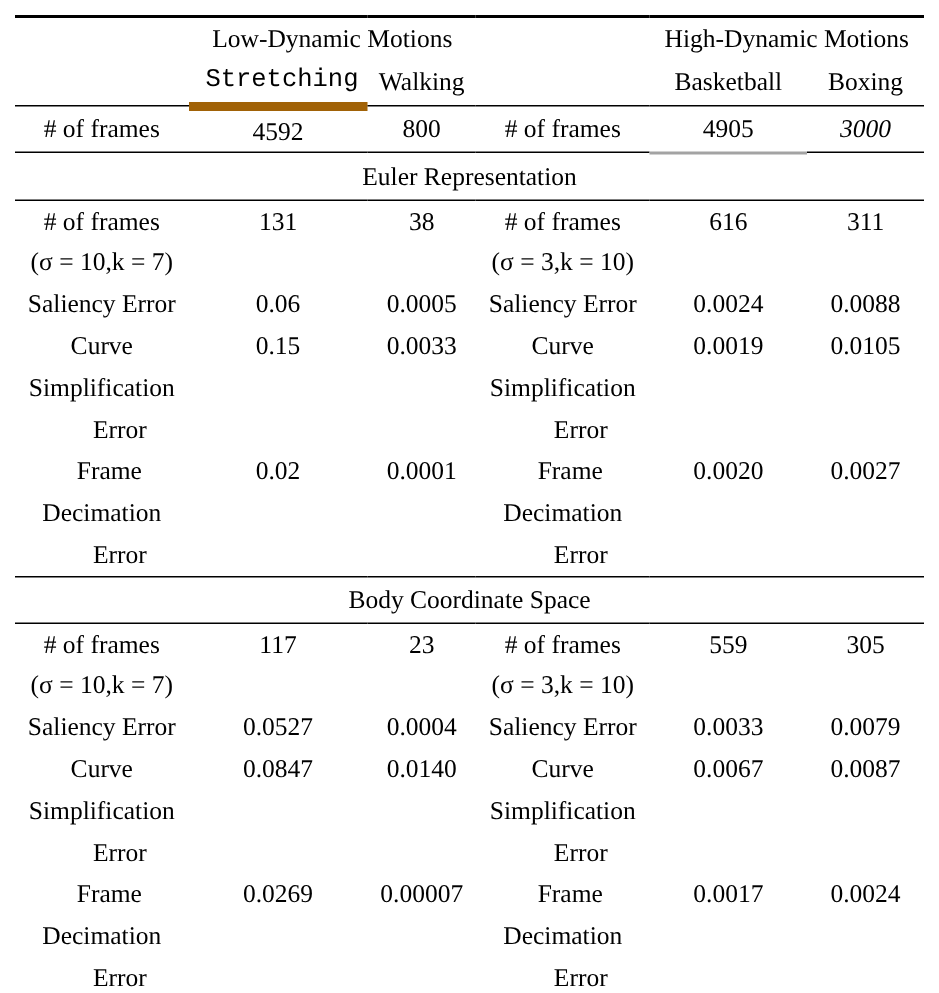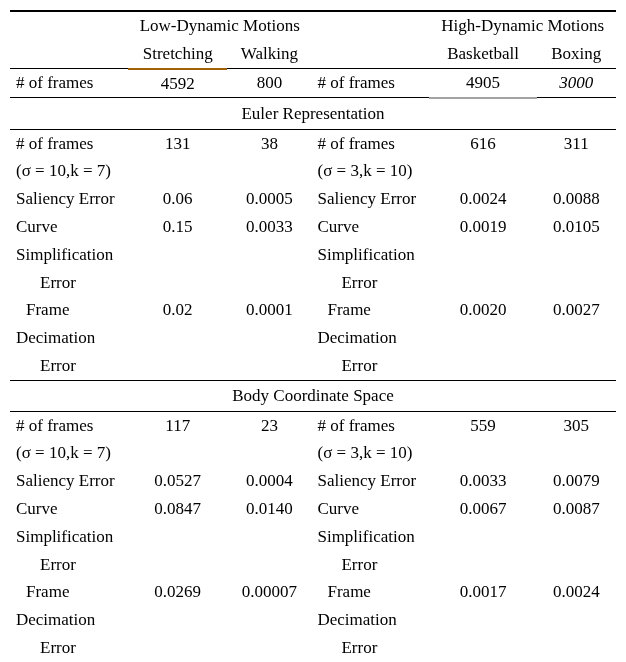--- a/index.html
+++ b/index.html
@@ -23,21 +23,21 @@
       border-collapse: collapse;
       font-size: 17px;
     }
     td, th {
       padding: 2px 6px;
       text-align: center;
       vertical-align: middle;
       line-height: 1.4;
     }
     td.left-align {
-      text-align: left;
+      text-align: center;
       font-family: Liberation Serif, serif;
     }
     .border-top-thick {
       border-top: 2px solid #000;
     }
   </style>
 </head>
 <body>
 
 <div class="table-container">
@@ -45,21 +45,21 @@
 
   <thead>
     <tr class="border-top-thick">
       <td colspan="1" style="border-top:2px solid #000; border-bottom:0;"></td>
       <td colspan="2" style="border-top:2px solid #000; text-align:center; border-bottom:0;">Low-Dynamic Motions</td>
       <td colspan="1" style="border-top:2px solid #000; border-bottom:0;"></td>
       <td colspan="2" style="border-top:2px solid #000; text-align:center; border-bottom:0;">High-Dynamic Motions</td>
     </tr>
     <tr>
       <td style="border-bottom:1px solid #000;"></td>
-      <td style="text-align:center; border-bottom:2px solid #a16207;">Stretching</td>
+      <td style="text-align:right; border-bottom:6px solid #a16207;font-family:Liberation Mono, monospace;">Stretching</td>
       <td style="text-align:center; border-bottom:1px solid #000;">Walking</td>
       <td style="border-bottom:1px solid #000;"></td>
       <td style="text-align:center; border-bottom:1px solid #000;">Basketball</td>
       <td style="text-align:center; border-bottom:1px solid #000;">Boxing</td>
     </tr>
     <tr>
       <td class="left-align" style="border-bottom:1px solid #000;"># of frames</td>
       <td style="border-bottom:1px solid #000;">4592</td>
       <td style="border-bottom:1px solid #000;">800</td>
       <td class="left-align" style="border-bottom:1px solid #000;"># of frames</td>

